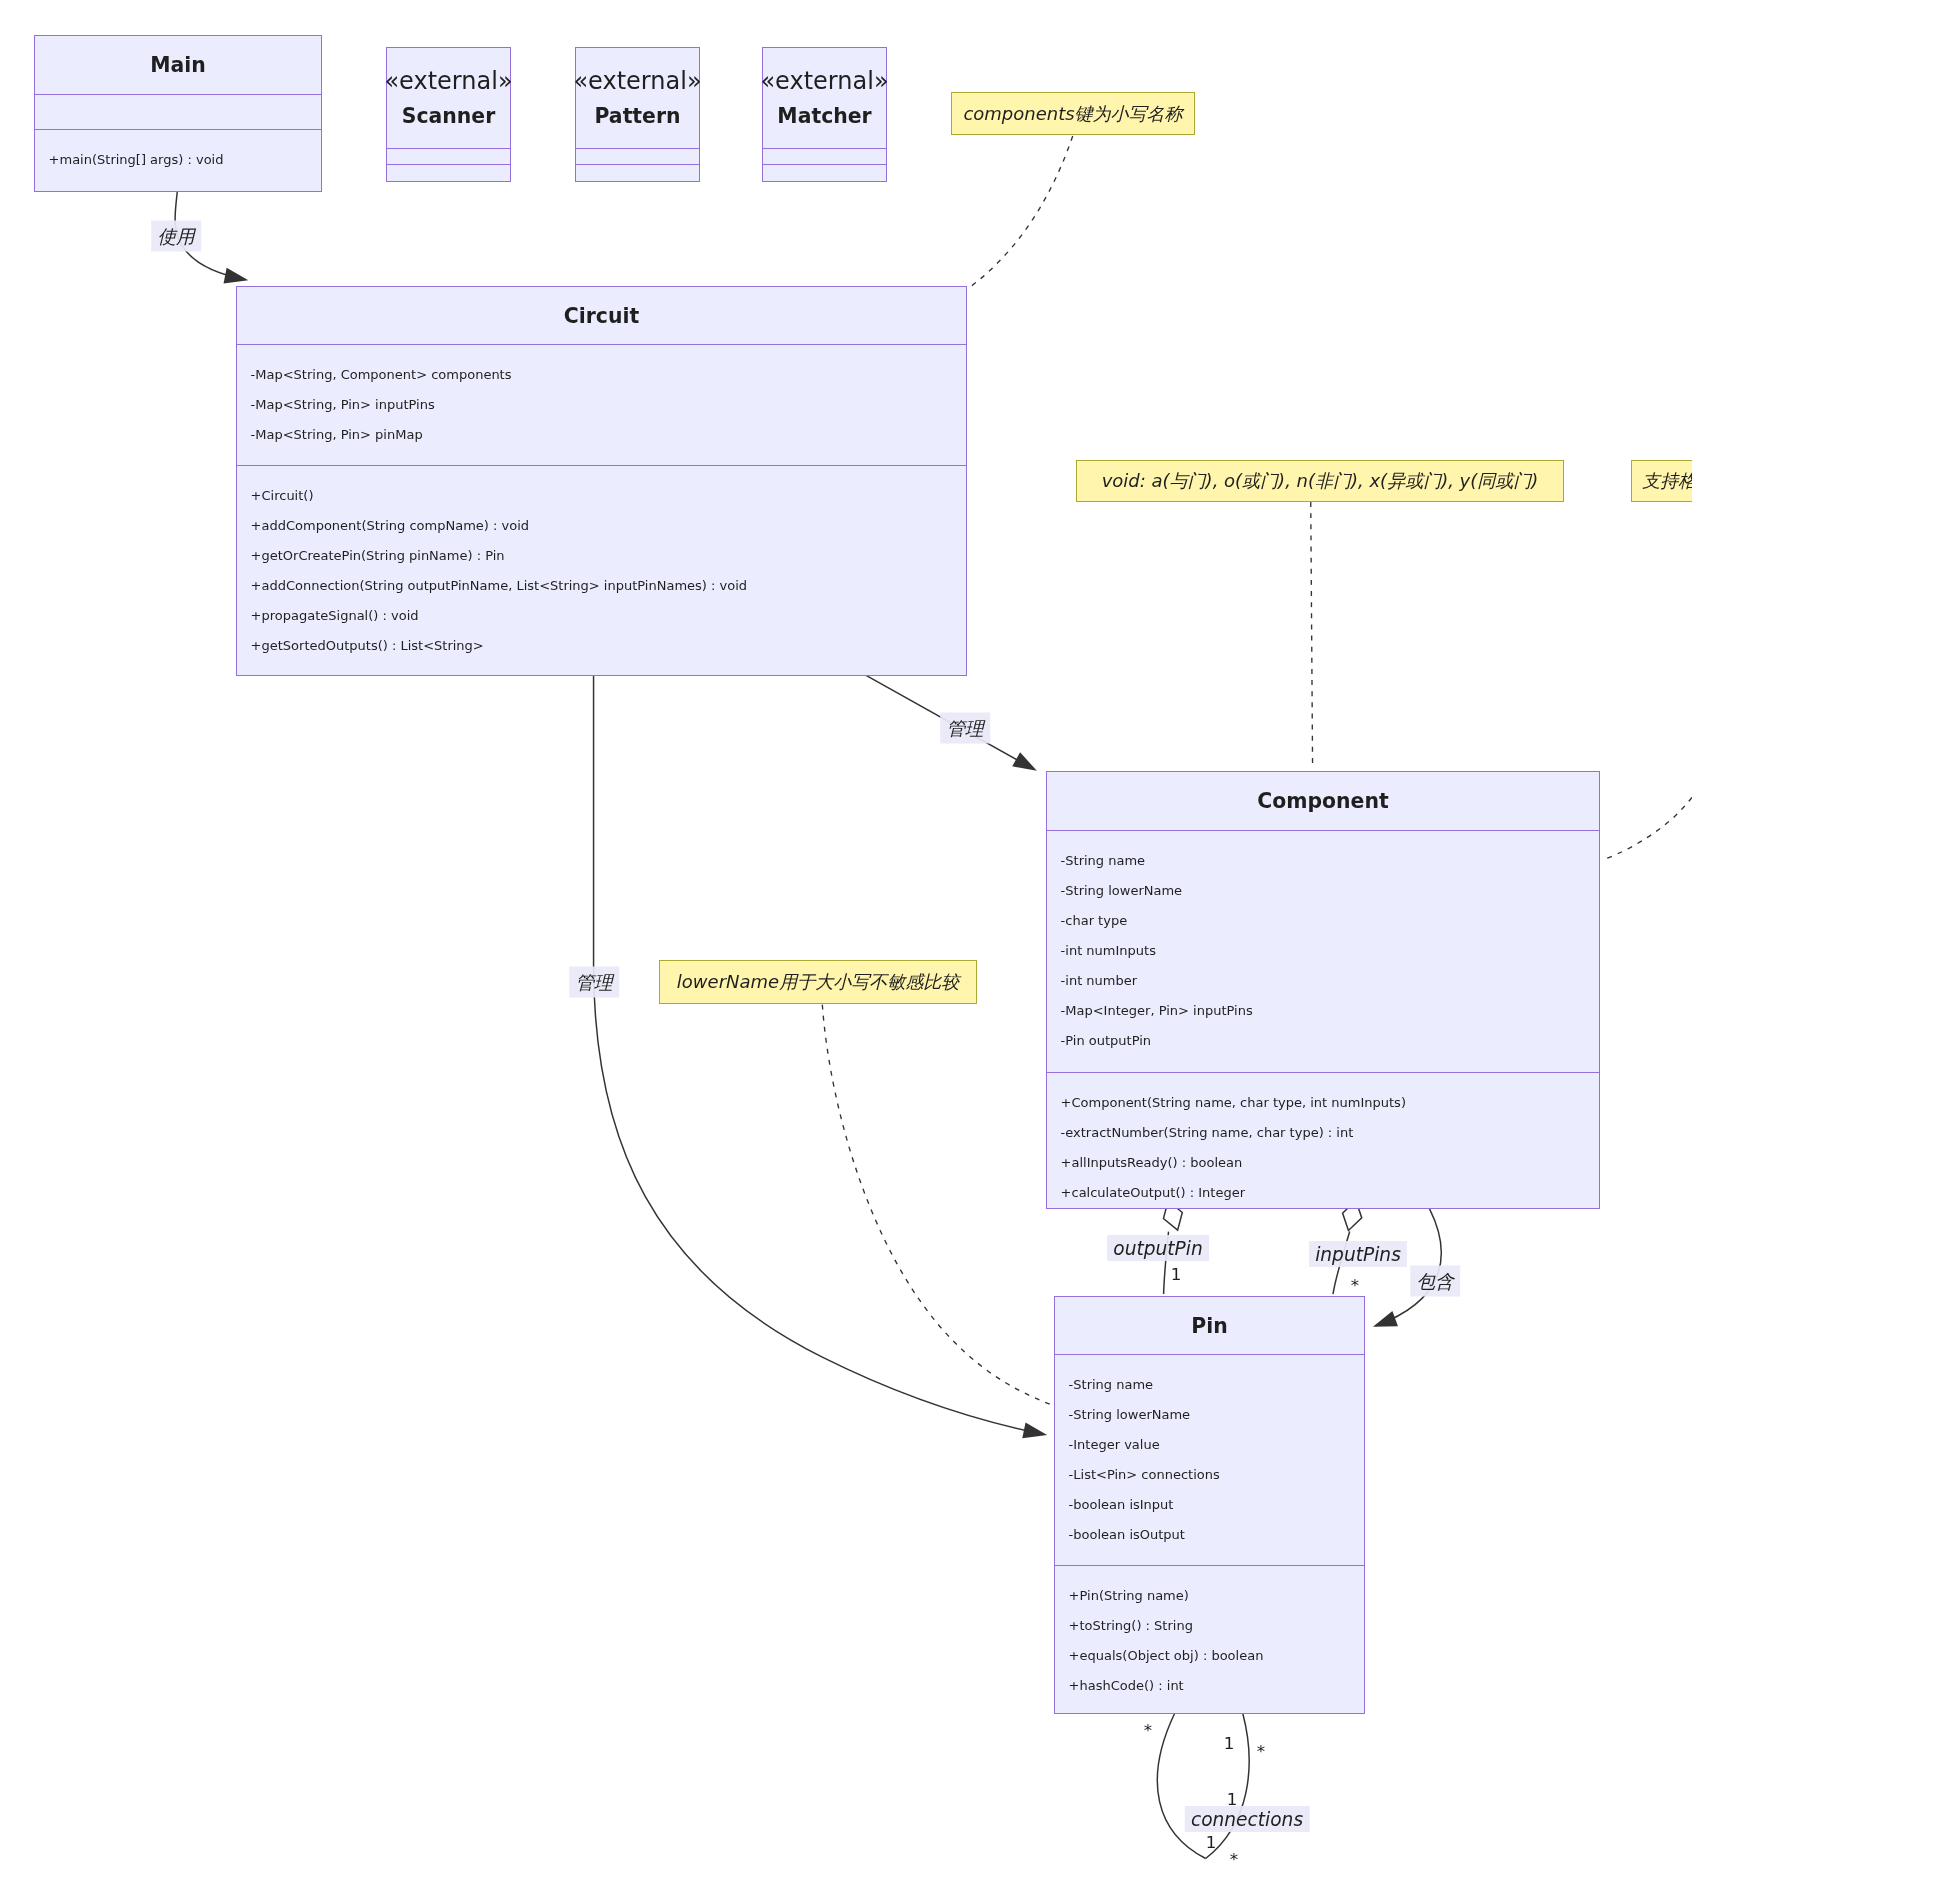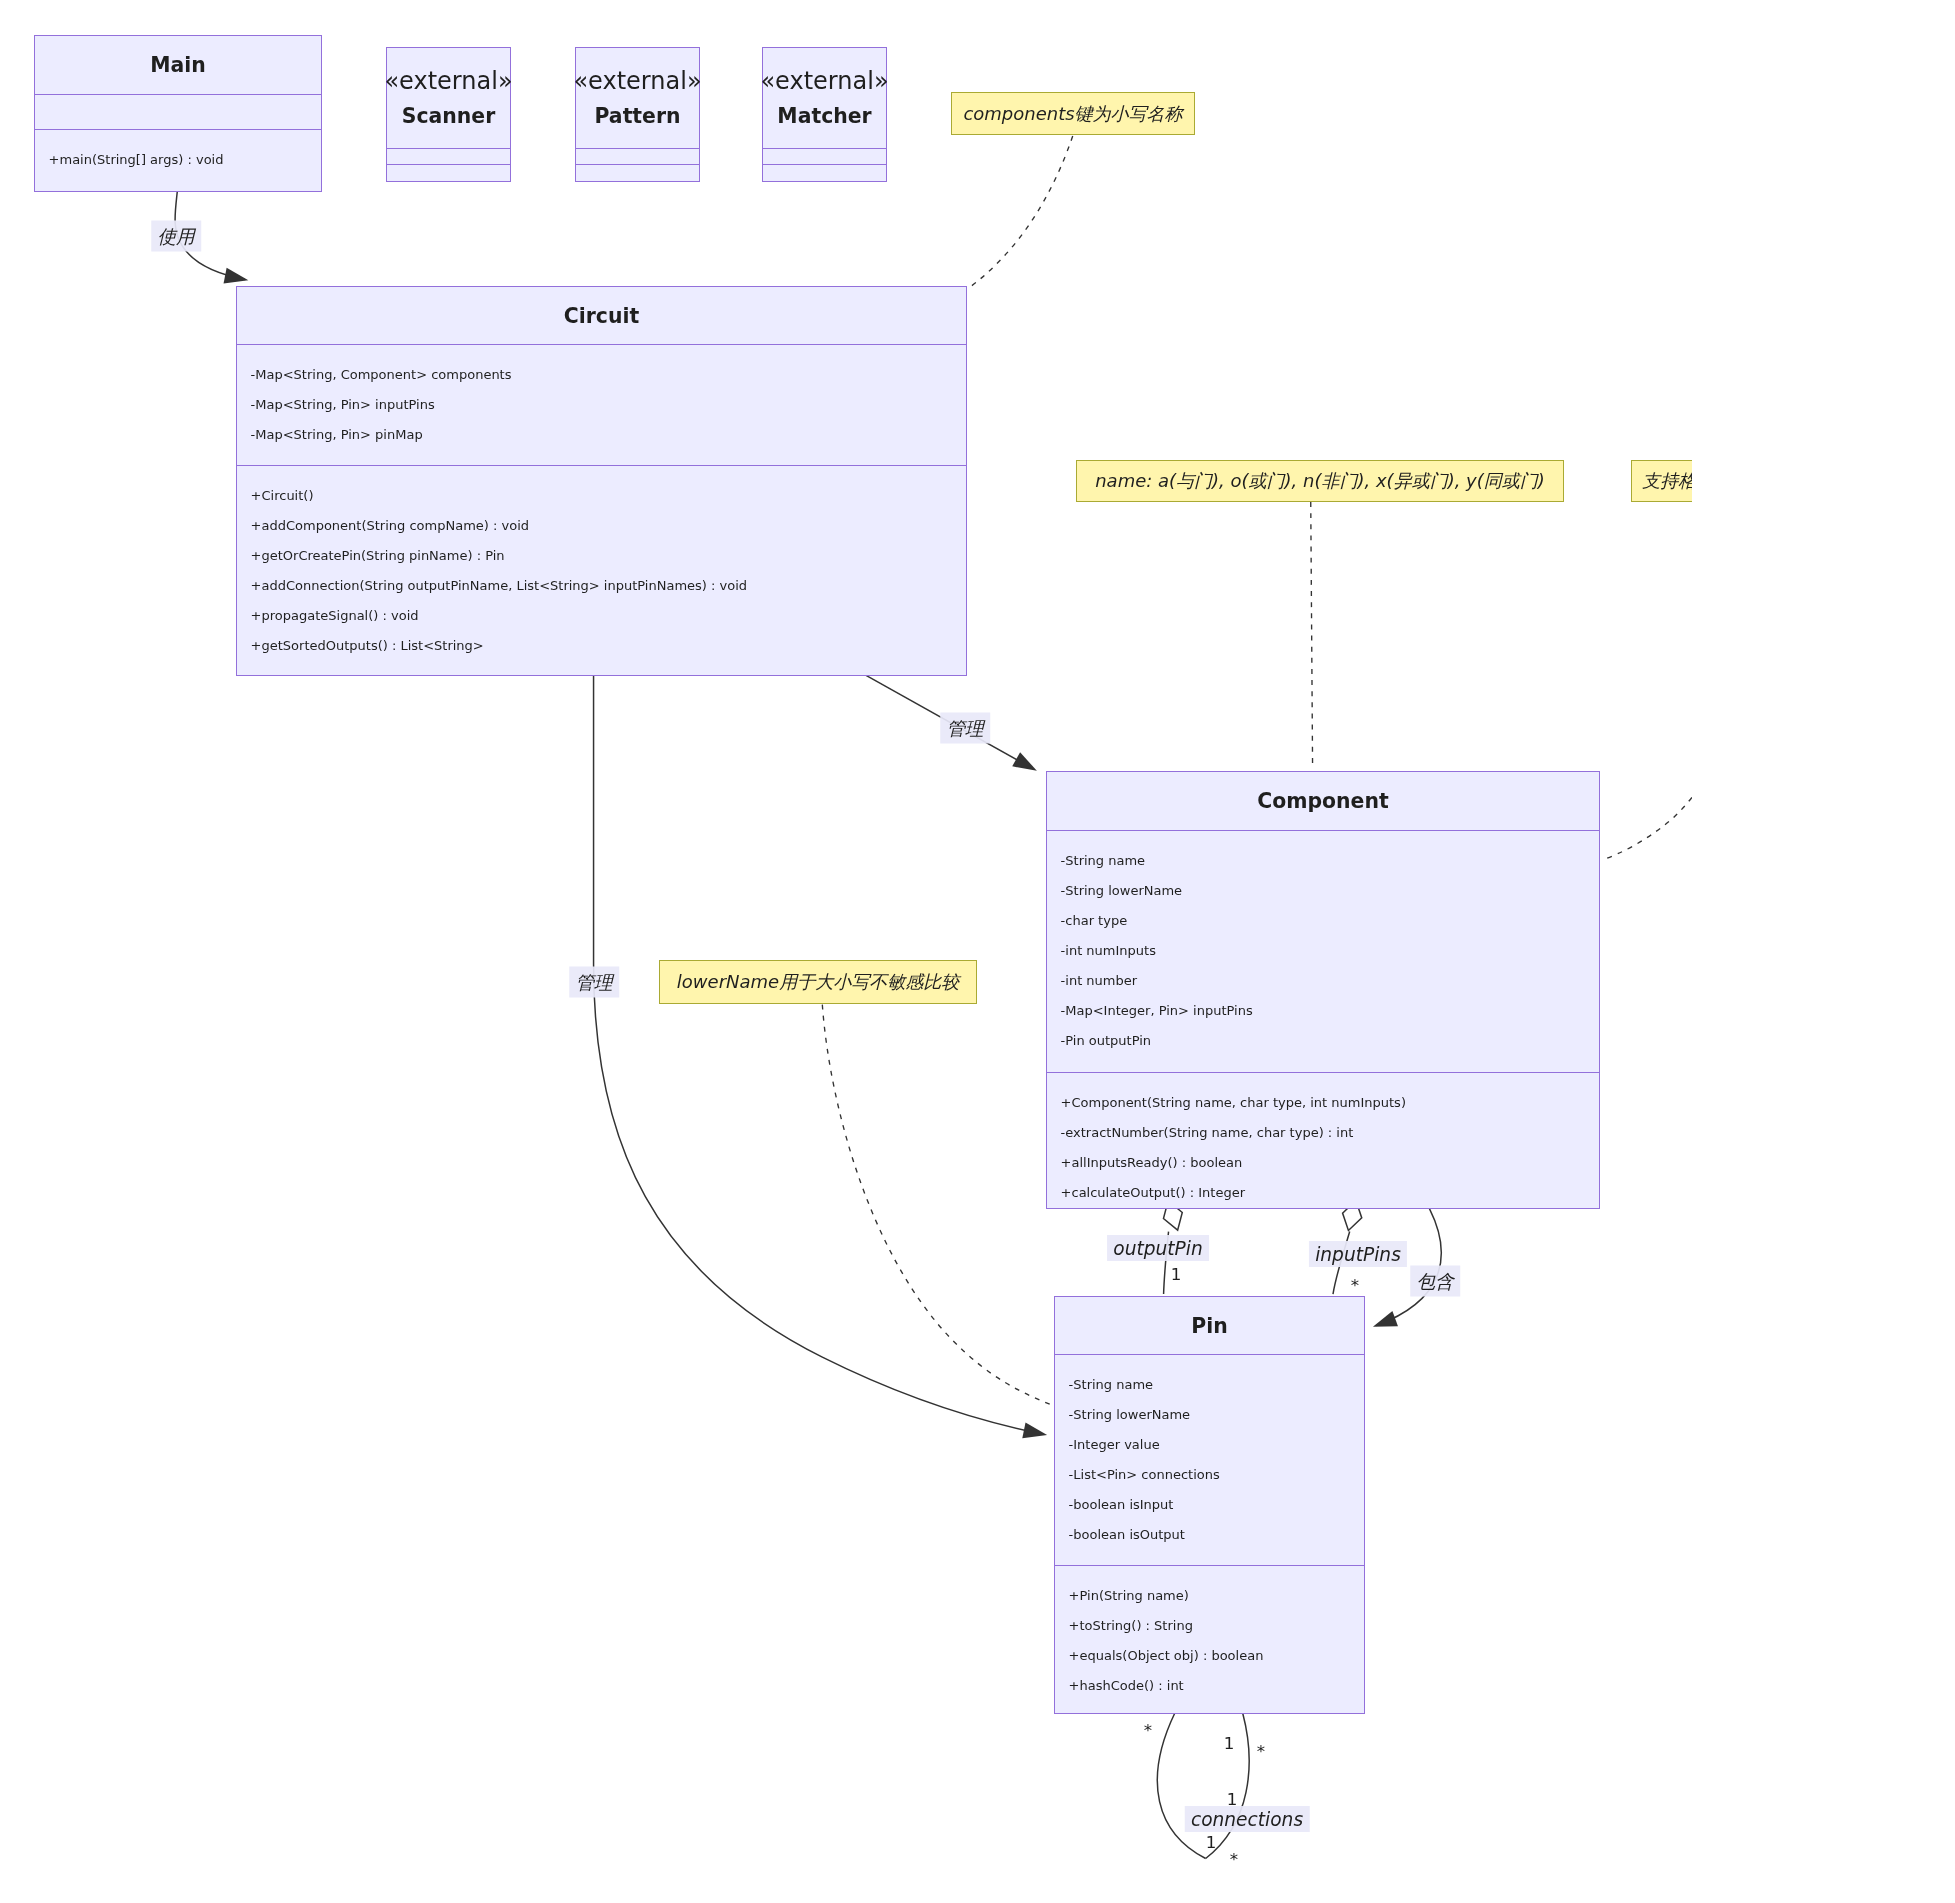--- a/index.html
+++ b/index.html
@@ -149,21 +149,21 @@
     </div>
     <div class="sec grow">
       <div class="member">+Pin(String name)</div>
       <div class="member">+toString() : String</div>
       <div class="member">+equals(Object obj) : boolean</div>
       <div class="member">+hashCode() : int</div>
     </div>
   </div>
 
   <div class="note" style="left:951px;top:92px;width:244px;height:43px">components键为小写名称</div>
-  <div class="note" style="left:1076px;top:460px;width:488px;height:42px">name: a(与门), o(或门), n(非门), x(异或门), y(同或门)</div>
+  <div class="note" style="left:1076px;top:460px;width:488px;height:42px">void: a(与门), o(或门), n(非门), x(异或门), y(同或门)</div>
   <div class="note" style="left:1631px;top:460px;width:315px;height:42px">支持格式: a(2)1, o(4)2, n1, x2, y3</div>
   <div class="note" style="left:659px;top:960px;width:318px;height:44px">lowerName用于大小写不敏感比较</div>
 
   <div class="elabel" style="left:176px;top:236px">使用</div>
   <div class="elabel" style="left:965px;top:728px">管理</div>
   <div class="elabel" style="left:594px;top:982px">管理</div>
   <div class="elabel" style="left:1158px;top:1248px">outputPin</div>
   <div class="elabel" style="left:1358px;top:1254px">inputPins</div>
   <div class="elabel" style="left:1435px;top:1281px">包含</div>
   <div class="elabel" style="left:1247px;top:1819px">connections</div>

